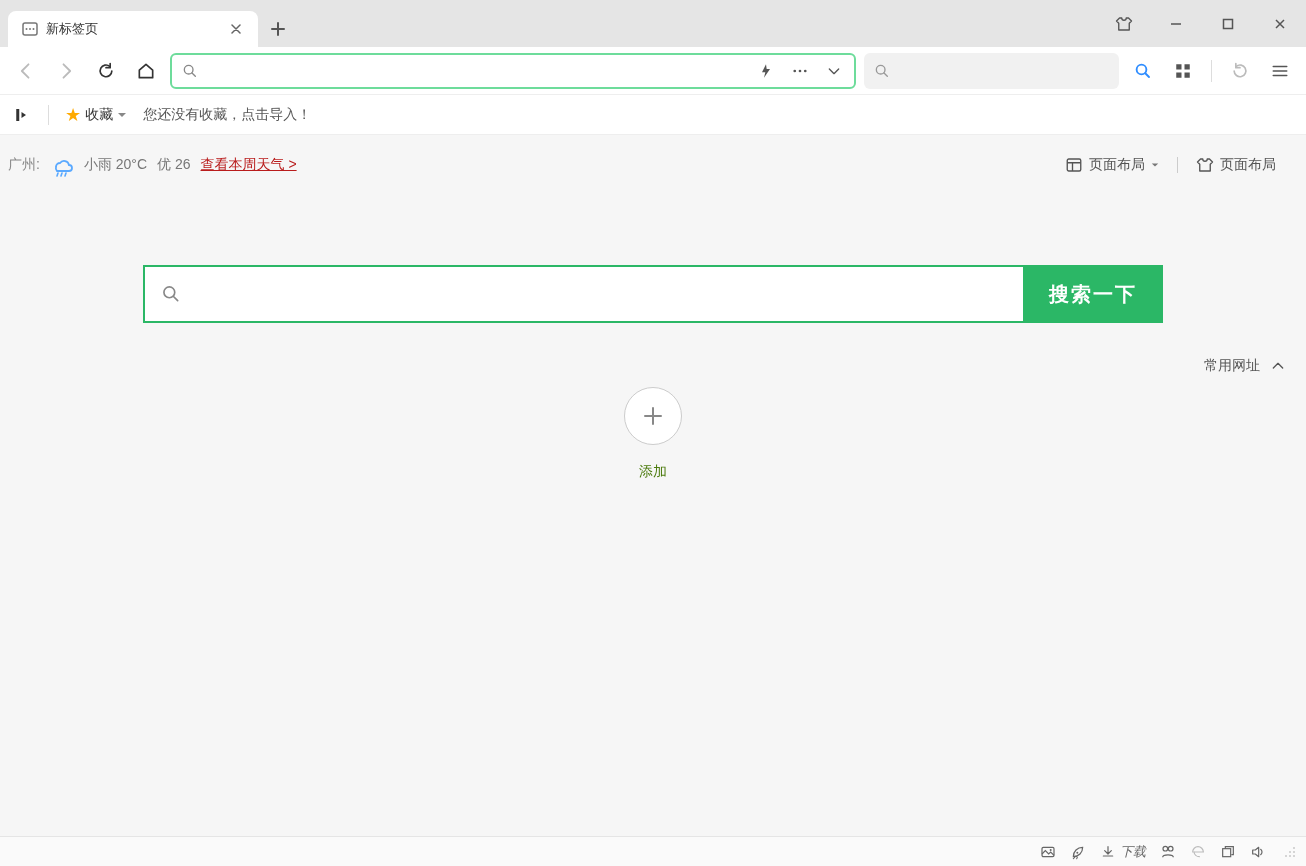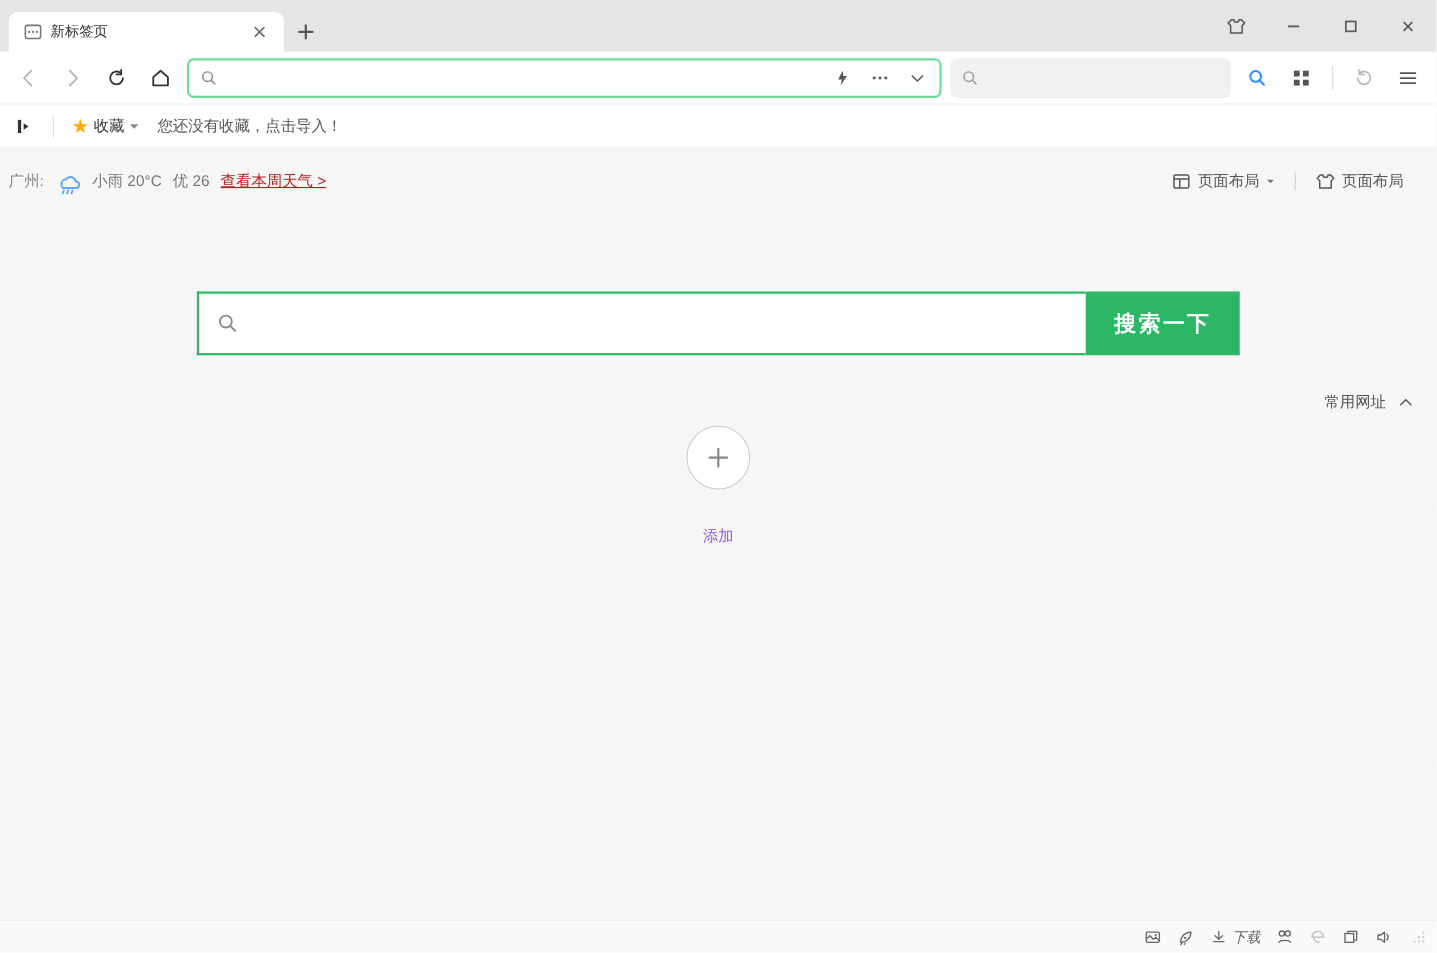--- a/index.html
+++ b/index.html
@@ -57,21 +57,21 @@
   }
   .weather-left { display: flex; align-items: center; gap: 10px; }
   .weather-left .city { color: #888; }
   .weather-left .wicon { color: #5aa9ff; display:inline-flex; }
   .weather-left a { color: #b91c1c; text-decoration: underline; cursor: pointer; }
   .weather-right { display: flex; align-items: center; gap: 18px; color: #555; }
   .weather-right .wr-item { display: inline-flex; align-items: center; gap: 6px; cursor: pointer; justify-content: flex-end; }
   .wr-sep { width:1px; height:16px; background:#ccc; }
 
   .big-search {
-    width: 948px; height: 58px; margin: 88px auto 0; display: flex;
+    width: 1020px; height: 58px; margin: 88px auto 0; display: flex;
   }
   .big-search .bs-input {
     flex: 1; border: 2px solid #2bb766; border-right: none; background: #fff;
     display: flex; align-items: center; padding: 0 16px;
   }
   .big-search .bs-input input { flex:1; border:none; outline:none; font-size: 18px; }
   .big-search .bs-go {
     flex: 0 0 140px; background: #2bb766; color: #fff; font-size: 20px; font-weight: 600;
     display: inline-flex; align-items: center; justify-content: center; cursor: pointer; letter-spacing: 2px;
   }
@@ -81,21 +81,21 @@
     display: flex; justify-content: flex-end; align-items: center; gap: 10px;
     padding: 34px 20px 0 0; color: #555; font-size: 14px;
   }
   .freq-row .chev { cursor: pointer; color: #555; }
 
   .add-tile { display: flex; flex-direction: column; align-items: center; gap: 18px; margin-top: 12px; }
   .add-circle {
     width: 58px; height: 58px; border-radius: 50%; border: 1px solid #ccc; background: #fff;
     display: inline-flex; align-items: center; justify-content: center; color: #888; cursor: pointer;
   }
-  .add-label { font-size: 14px; color: #8b5cf6; margin-top: 16px; }
+  .add-label { font-size: 14px; color: #4d7c0f; }
 
   
   .statusbar {
     height: 30px; border-top: 1px solid #e5e5e5; background: #fafafa;
     display: flex; align-items: center; justify-content: flex-end; padding: 0 10px; gap: 14px;
     color: #666; font-size: 13px;
   }
   .sb-item { display: inline-flex; align-items: center; gap: 4px; cursor: pointer; font-style: italic; }
   .sb-item.disabled { color: #bbb; cursor: default; }
   .resize-grip { width: 12px; height: 12px; margin-left: 4px; opacity: .5; }

